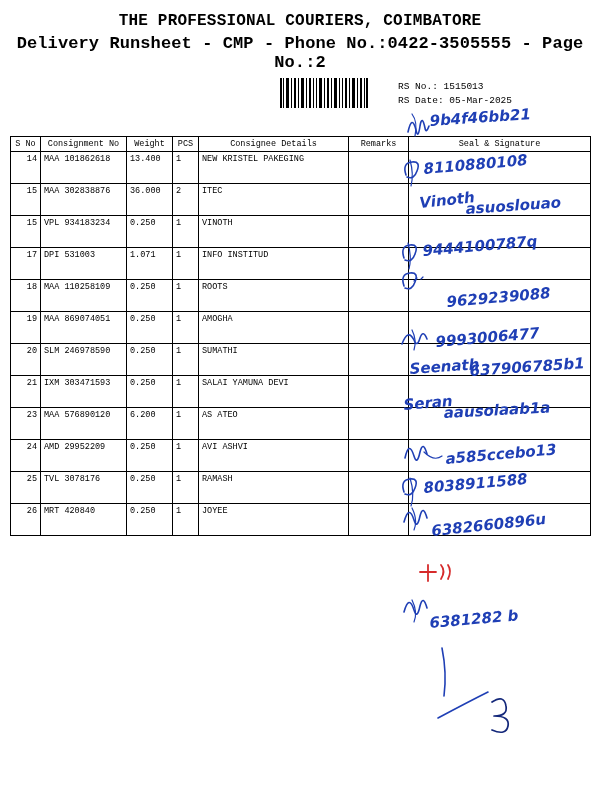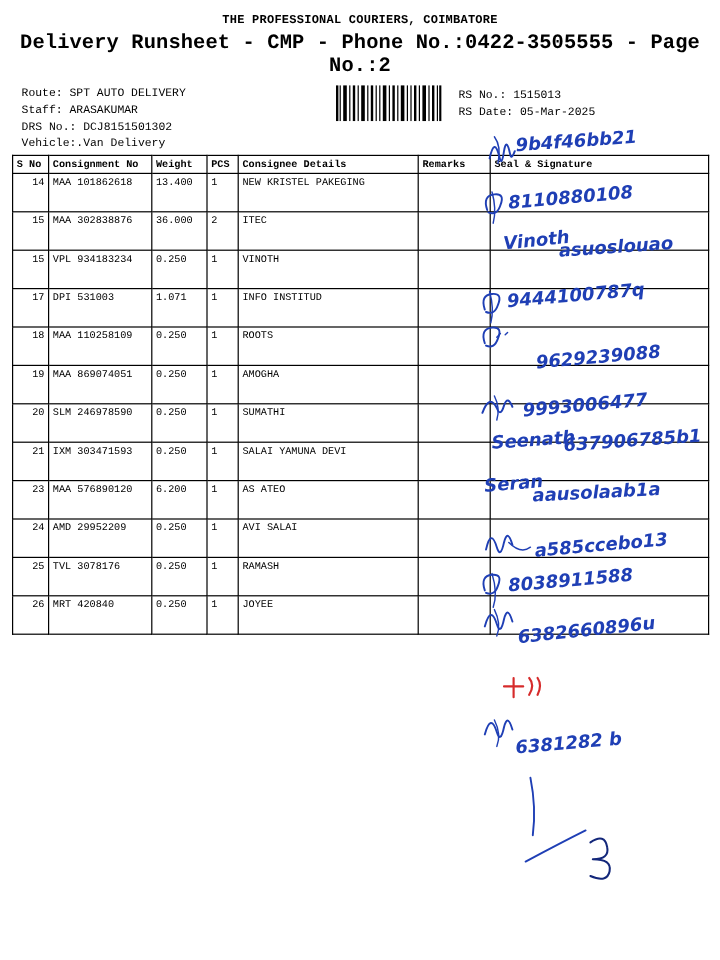--- a/index.html
+++ b/index.html
@@ -19,21 +19,21 @@
     position: relative;
     width: 600px;
     height: 800px;
     box-sizing: border-box;
     padding: 8px 10px 0 10px;
   }
   .doc-title {
     text-align: center;
     font-family: "Liberation Mono", monospace;
     font-weight: bold;
-    font-size: 10px;
+    font-size: 16px;
     letter-spacing: 0.2px;
     margin-top: 4px;
   }
   .doc-subtitle {
     text-align: center;
     font-family: "Liberation Mono", monospace;
     font-weight: bold;
     font-size: 17px;
     margin-top: 4px;
     letter-spacing: 0.1px;
@@ -55,21 +55,21 @@
   .barcode {
     position: absolute;
     left: 270px;
     top: 0px;
     width: 88px;
     height: 30px;
   }
   .barcode svg { display: block; }
   .meta-right {
     position: absolute;
-    left: 372px;
+    left: 388px;
     top: 2px;
     font-size: 9.5px;
     line-height: 14px;
     font-family: "Liberation Mono", monospace;
   }
   table.runsheet {
     width: 100%;
     border-collapse: collapse;
     table-layout: fixed;
     margin-top: 2px;
@@ -79,24 +79,24 @@
     font-size: 8.5px;
     font-family: "Liberation Mono", monospace;
     padding: 2px 3px;
     vertical-align: top;
     height: 32px;
     box-sizing: border-box;
     overflow: hidden;
     white-space: nowrap;
   }
   table.runsheet th {
-    font-weight: bold;
+    font-weight: normal;
     height: 14px;
     padding: 2px 3px;
-    text-align: left;
+    text-align: center;
     vertical-align: middle;
   }
   col.c-sno { width: 30px; }
   col.c-cn { width: 86px; }
   col.c-wt { width: 46px; }
   col.c-pcs { width: 26px; }
   col.c-cd { width: 150px; }
   col.c-rem { width: 60px; }
   col.c-sig { width: 182px; }
 
@@ -125,26 +125,20 @@
 </style>
 </head>
 <body>
 
 <div class="page">
 
   <div class="doc-title">THE PROFESSIONAL COURIERS, COIMBATORE</div>
   <div class="doc-subtitle">Delivery Runsheet - CMP - Phone No.:0422-3505555 - Page No.:2</div>
 
   <div class="meta-block">
-    <div class="meta-left">
-      <div>Route: SPT AUTO DELIVERY</div>
-      <div>Staff: ARASAKUMAR</div>
-      <div>DRS No.: DCJ8151501302</div>
-      <div>Vehicle:.Van Delivery</div>
-    </div>
 
     <div class="barcode">
       <svg width="88" height="30" viewBox="0 0 88 30">
         <rect x="0" y="0" width="2" height="30" fill="#000"></rect>
         <rect x="3" y="0" width="1" height="30" fill="#000"></rect>
         <rect x="6" y="0" width="3" height="30" fill="#000"></rect>
         <rect x="11" y="0" width="1" height="30" fill="#000"></rect>
         <rect x="14" y="0" width="2" height="30" fill="#000"></rect>
         <rect x="18" y="0" width="1" height="30" fill="#000"></rect>
         <rect x="21" y="0" width="3" height="30" fill="#000"></rect>
@@ -276,21 +270,21 @@
         <td>1</td>
         <td>AS ATEO</td>
         <td></td>
         <td class="sig-cell"></td>
       </tr>
       <tr>
         <td class="sno">24</td>
         <td>AMD 29952209</td>
         <td>0.250</td>
         <td>1</td>
-        <td>AVI SALAI</td>
+        <td>AVI ASHVI</td>
         <td></td>
         <td class="sig-cell"></td>
       </tr>
       <tr>
         <td class="sno">25</td>
         <td>TVL 3078176</td>
         <td>0.250</td>
         <td>1</td>
         <td>RAMASH</td>
         <td></td>

